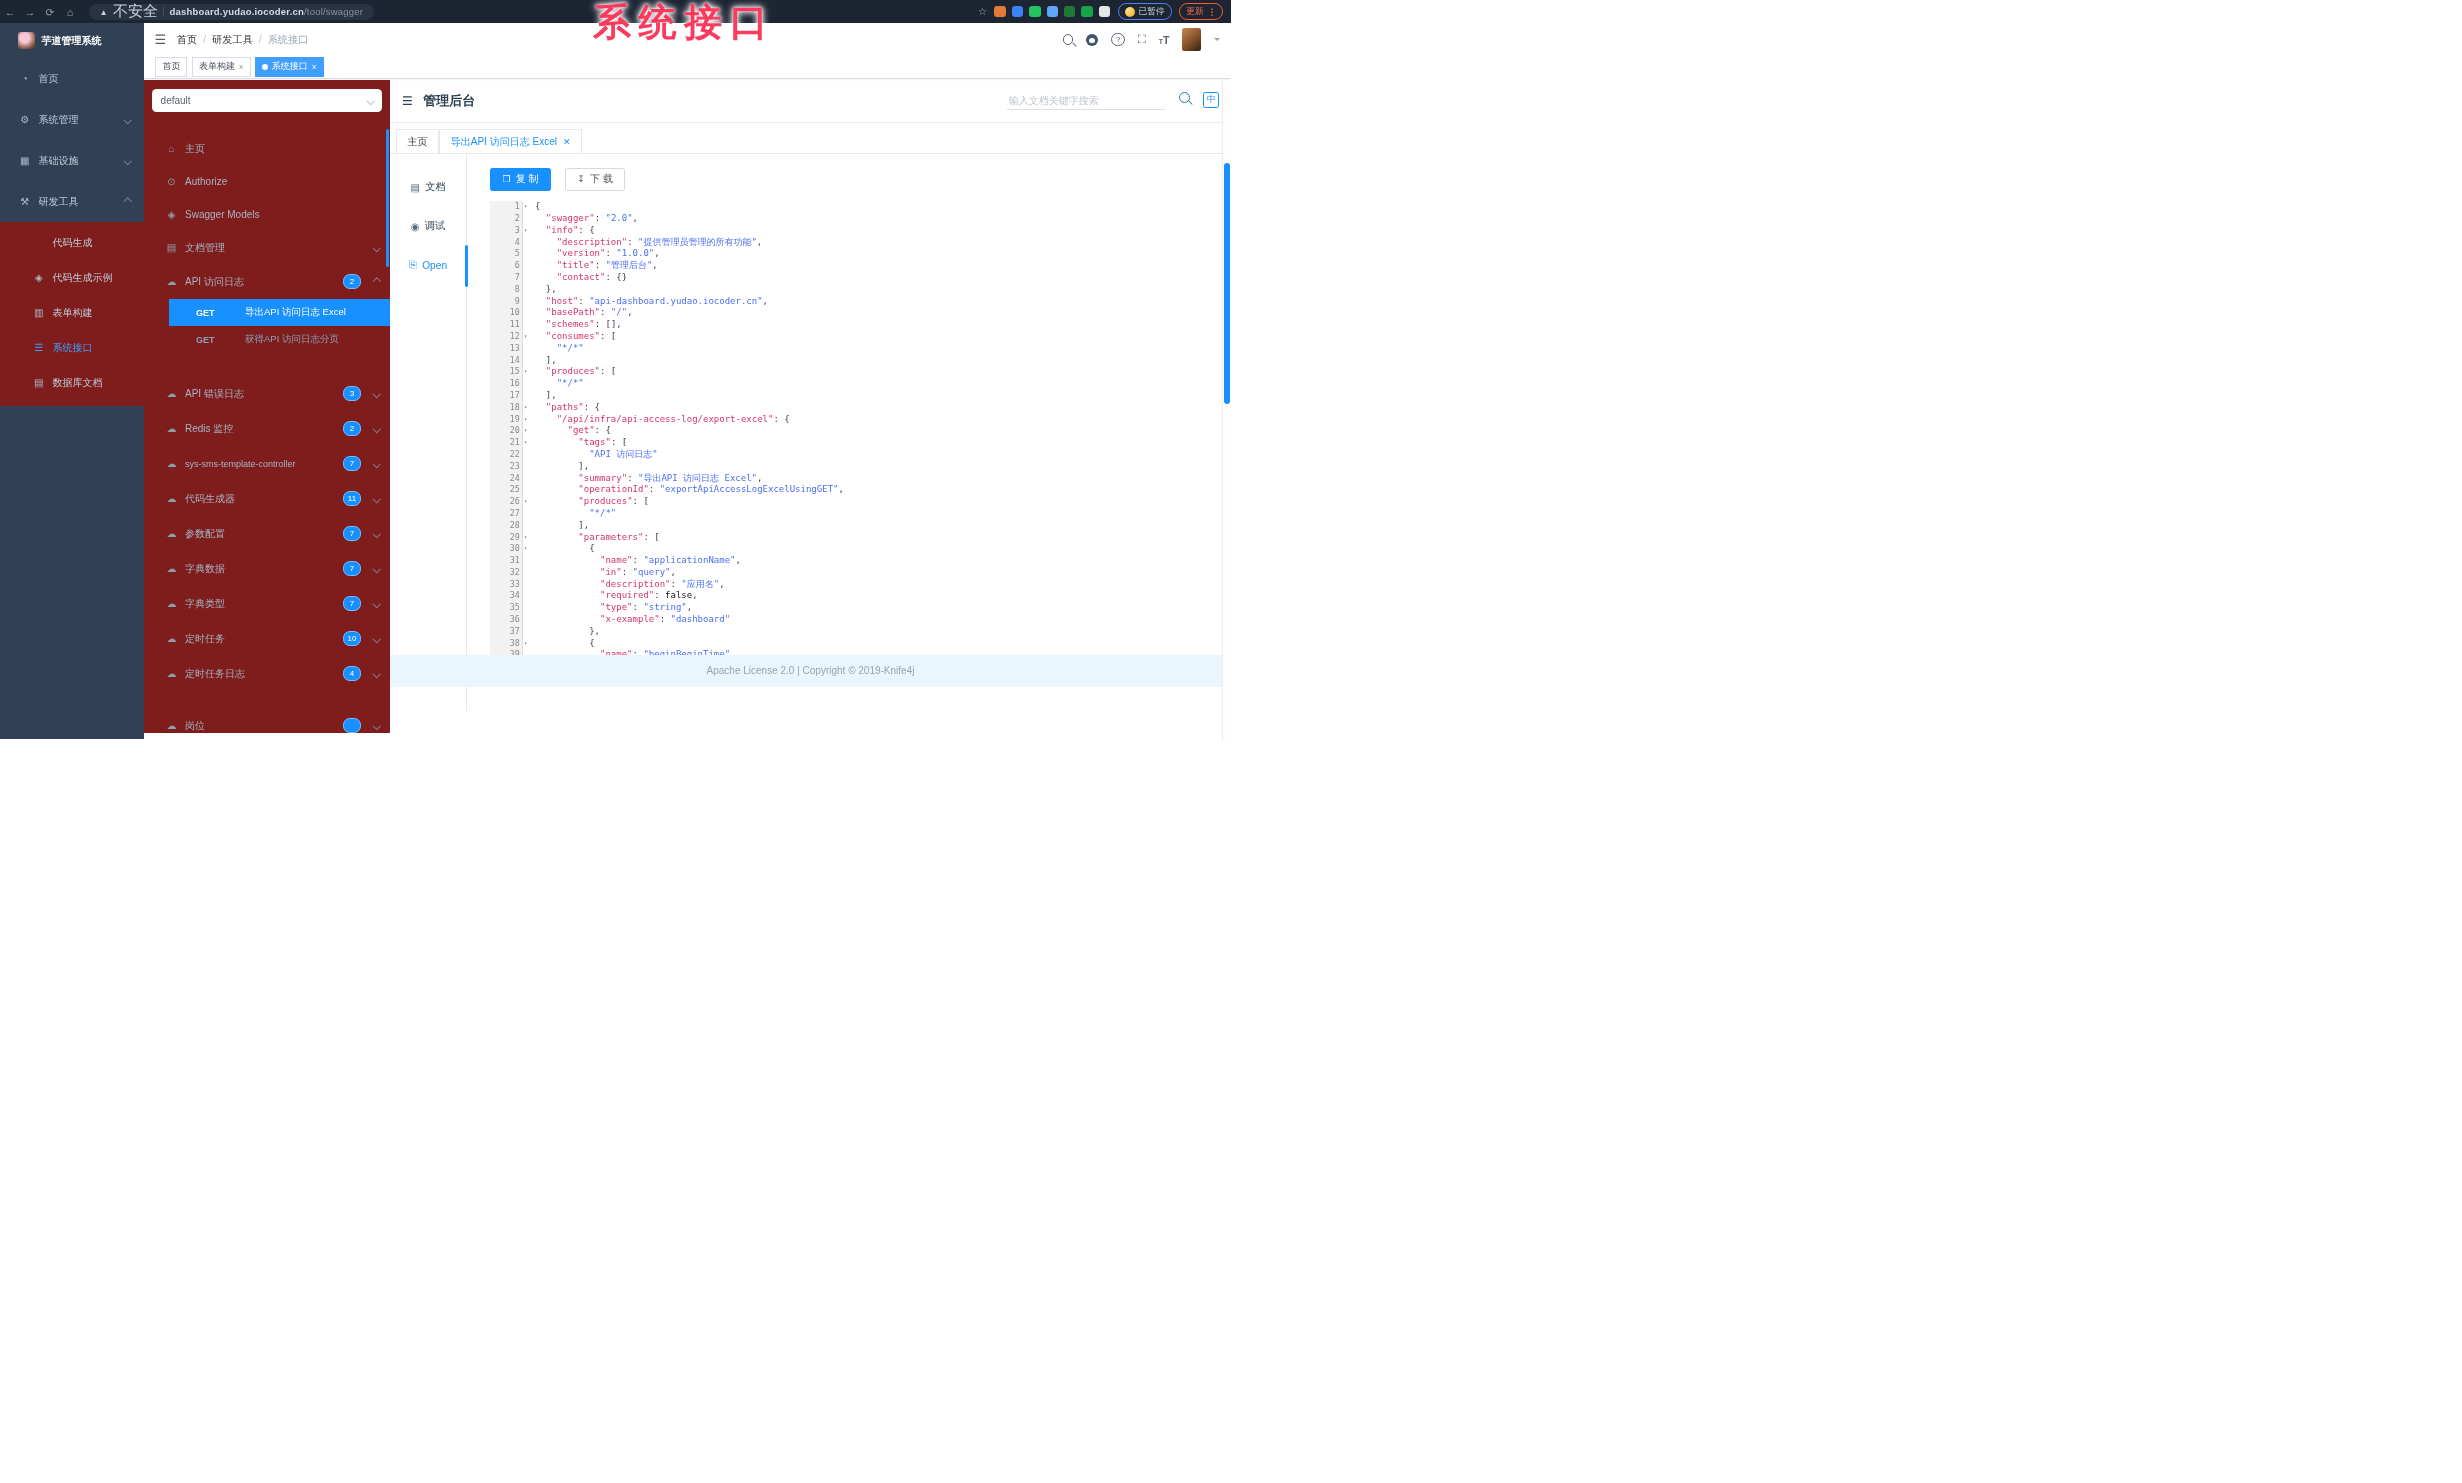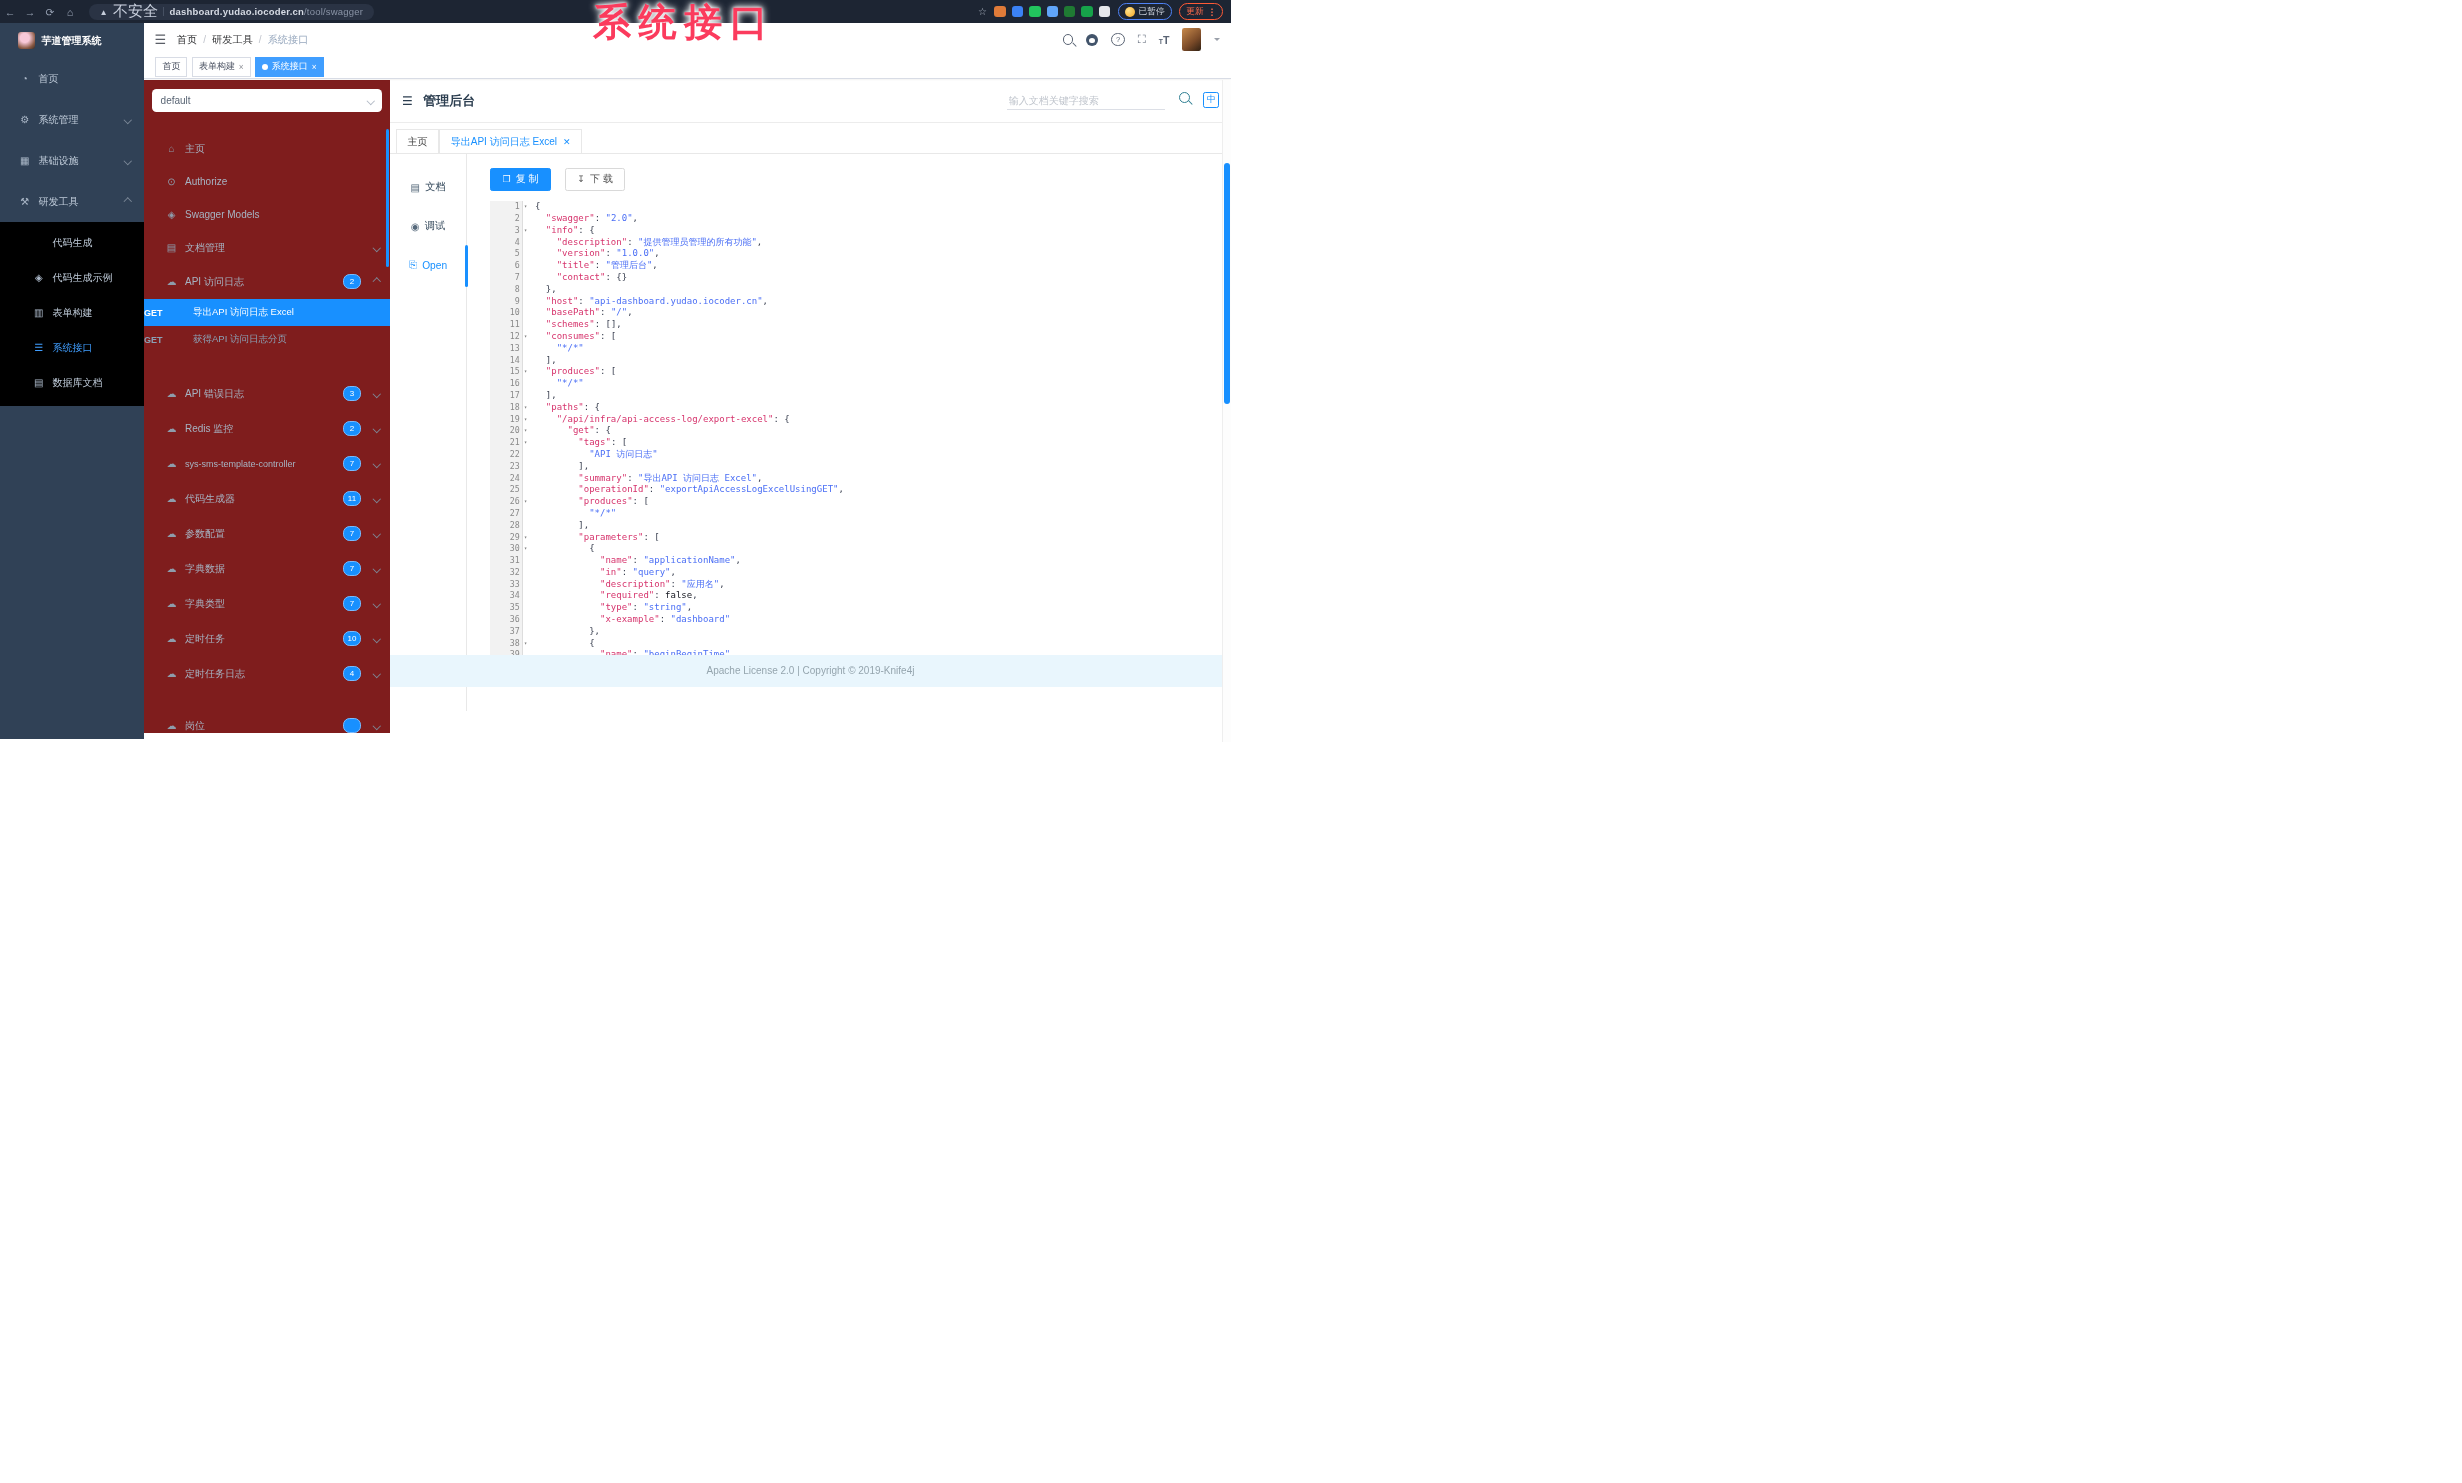--- a/index.html
+++ b/index.html
@@ -22,21 +22,21 @@
   .pill.update{border:1.1px solid #ff5a36;color:#ff6b4a;}
   .emoji{width:10px;height:10px;border-radius:50%;background:radial-gradient(circle at 35% 35%,#ffe28a,#f5a623);}
   .vdots{color:#ff6b4a;font-size:9px;font-weight:bold;}
   
   #sidebar{position:absolute;left:0;top:23px;width:144px;height:716px;background:#304156;z-index:2;}
   #brand{display:flex;align-items:center;height:35px;padding-left:18px;gap:6.8px;}
   .brand-avatar{width:16.7px;height:16.7px;border-radius:3px;background:radial-gradient(circle at 40% 35%,#f7c8d8 0 30%,#8a5a44 70%,#3a2a22);}
   #brandTitle{color:#fff;font-size:10px;font-weight:bold;}
   .m-item{display:flex;align-items:center;height:41px;padding-left:18px;color:#bfcbd9;font-size:10px;cursor:pointer;position:relative;}
   .m-item .mi{width:13.6px;margin-right:6.8px;font-size:10px;text-align:center;color:#aab7c7;}
-  .m-sub{background:#000000;padding:3px 0 6px;}
+  .m-sub{background:#7f1d1d;padding:3px 0 6px;}
   .m-sub .m-item{height:35px;padding-left:32px;}
   .m-item.active{color:#409eff;}
   .m-item.active .mi{color:#409eff;}
   .chev{width:4.5px;height:4.5px;border-right:1.1px solid #7d8a99;border-bottom:1.1px solid #7d8a99;position:absolute;right:13.6px;}
   .chev.down{transform:rotate(45deg);}
   .chev.up{transform:rotate(-135deg);}
   
   #appHeader{position:absolute;left:144px;top:23px;width:1087px;height:33px;background:#fff;display:flex;align-items:center;z-index:3;}
   #hamb{font-size:13px;color:#5a5e66;padding:0 10.6px;cursor:pointer;}
   #crumbs{font-size:10.2px;color:#303133;display:flex;gap:6px;align-items:center;}
@@ -61,21 +61,21 @@
   .tag.active .x{color:#fff;}
   .tag.active:before{content:"";width:6px;height:6px;border-radius:50%;background:#fff;display:inline-block;}
   
   #swSidebar{position:absolute;left:144px;top:80px;width:246px;height:653px;background:#7f1d1d;overflow:hidden;z-index:2;}
   #swSelect{margin:9px 7.6px 0;height:23px;background:#fff;border-radius:4.5px;display:flex;align-items:center;padding:0 9px;cursor:pointer;}
   #swSelect span{color:#5a6675;font-size:10px;}
   #swSelect .chev{position:static;margin-left:auto;border-color:#b0b8c4;}
   #swMenu{padding-top:20px;}
   .sw-item{display:flex;align-items:center;height:33px;padding-left:20px;color:#a6b4c3;font-size:10px;cursor:pointer;position:relative;}
   .sw-item .mi{width:15px;margin-right:6px;text-align:center;font-size:10px;color:#8e9cab;}
-  .sw-get{display:flex;align-items:center;height:27px;color:#8ba1b5;font-size:9.5px;cursor:pointer;}
+  .sw-get{display:flex;align-items:center;height:27px;padding-left:27px;color:#8ba1b5;font-size:9.5px;cursor:pointer;margin-left:25px;}
   .sw-get .method{font-weight:bold;font-size:9px;width:49px;}
   .sw-get.sel{background:#1890ff;color:#fff;}
   .sw-group{display:flex;align-items:center;height:35px;padding-left:20px;color:#a6b4c3;font-size:10px;cursor:pointer;position:relative;}
   .sw-group .mi{width:15px;margin-right:6px;text-align:center;font-size:10px;color:#8e9cab;}
   .badge{position:absolute;right:29px;min-width:13px;height:13px;border-radius:6.8px;background:#1890ff;border:0.8px solid #79bcff;color:#fff;font-size:8px;line-height:13px;text-align:center;padding:0 1.5px;box-sizing:content-box;}
   .sw-group .chev,.sw-item .chev{right:10.6px;}
   #swScroll{position:absolute;right:0.8px;top:49px;width:3px;height:138px;background:#1890ff;border-radius:1.5px;}
   .gap30{height:23px;}
   .partial{margin-top:17.4px;}
   

